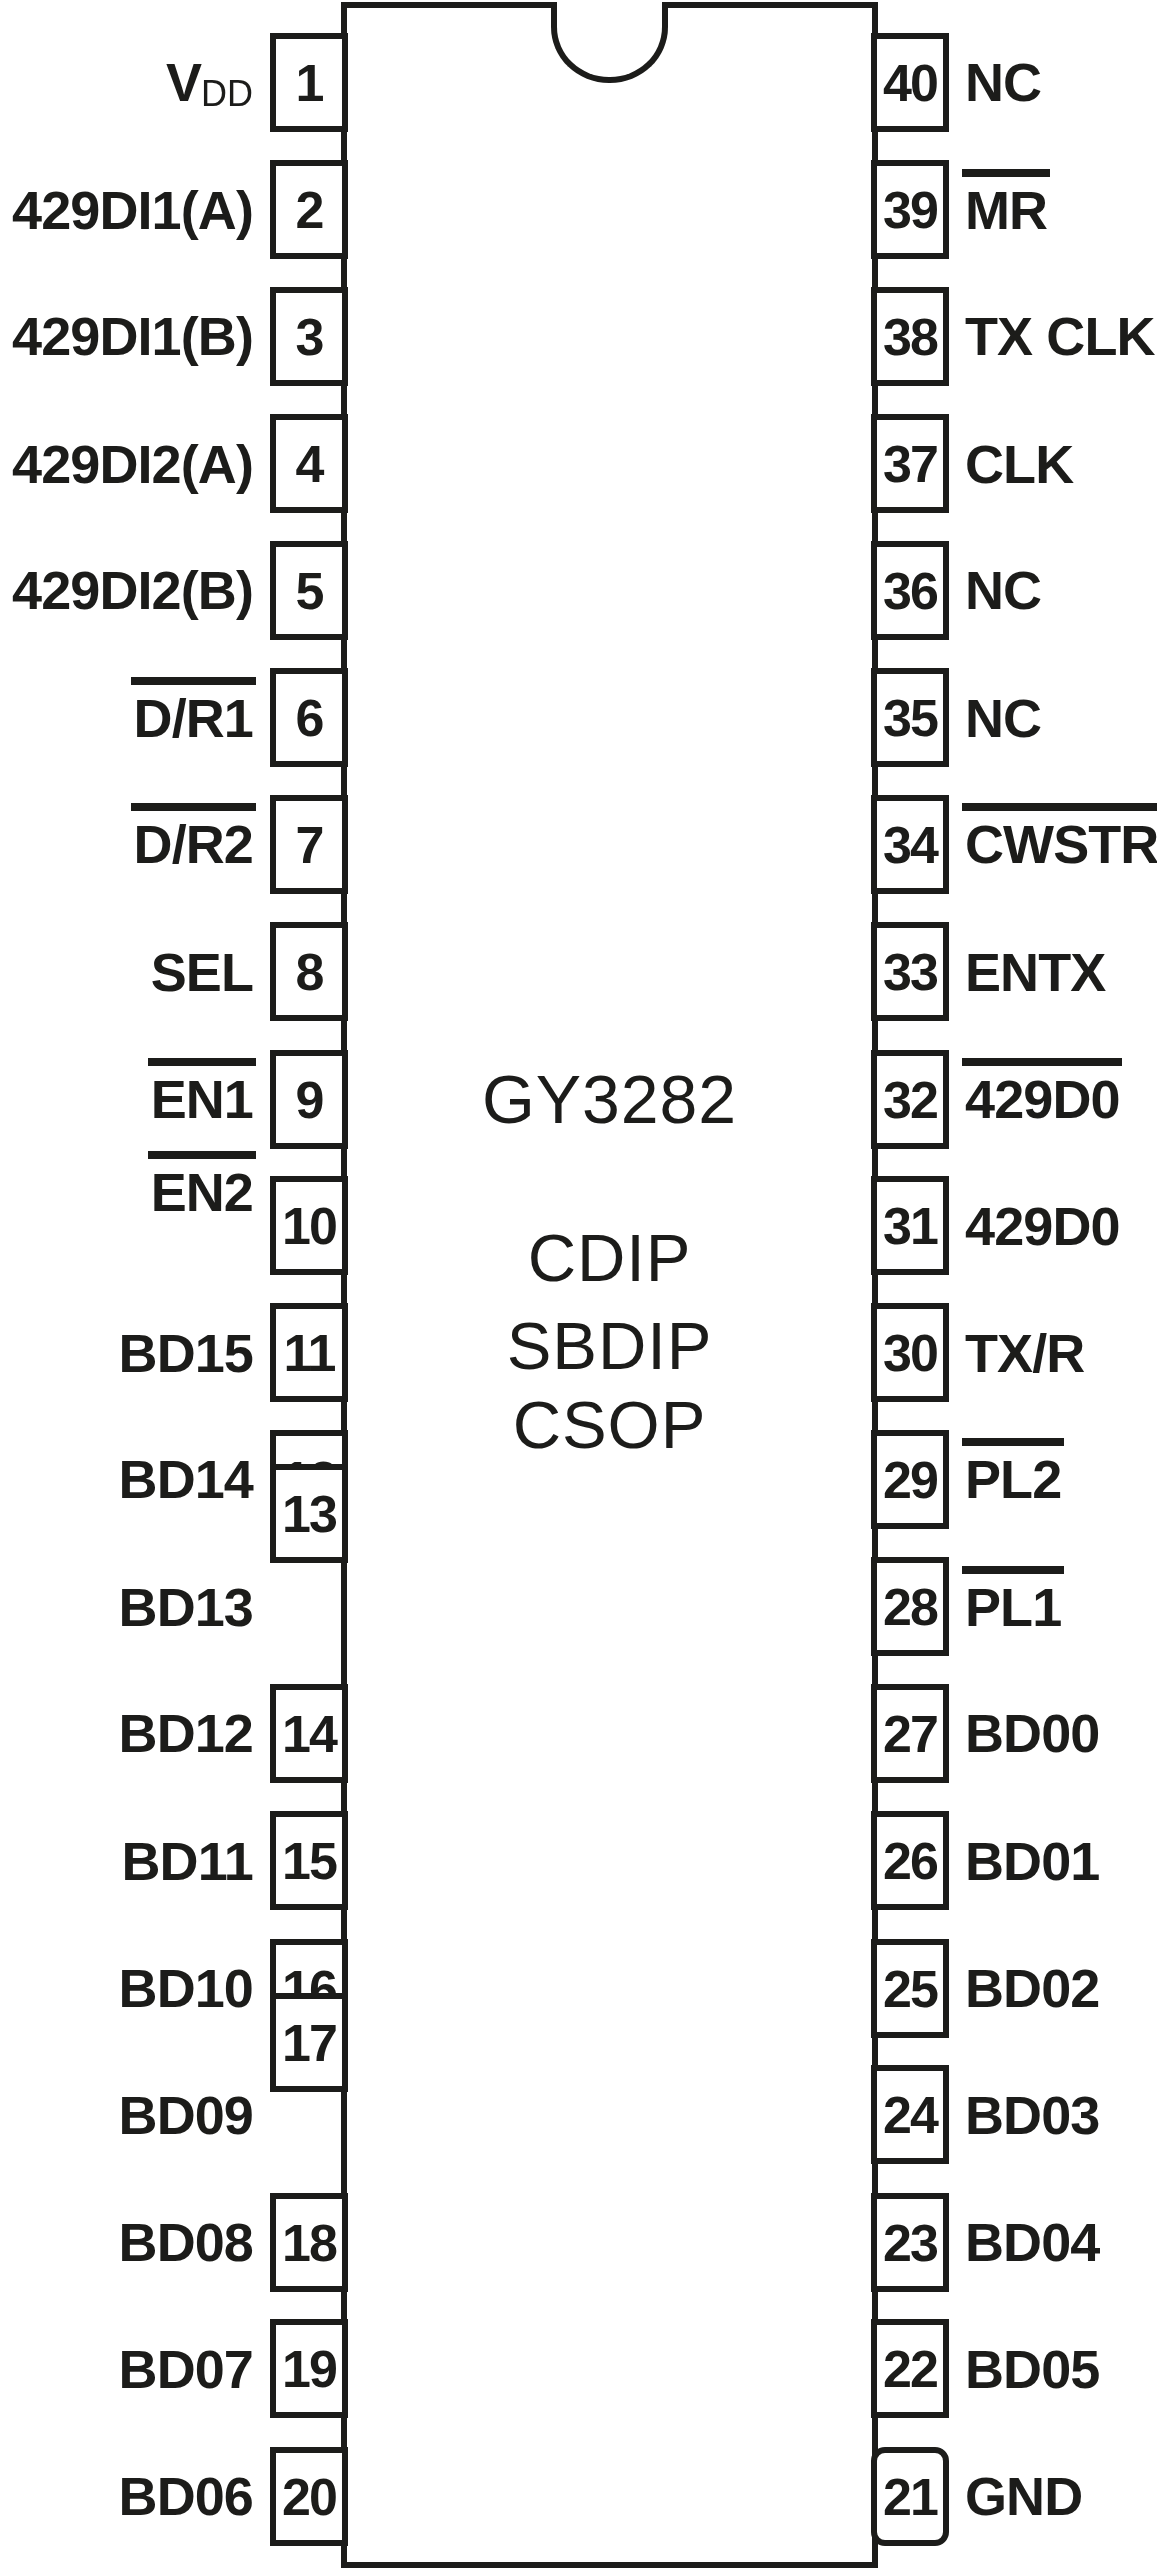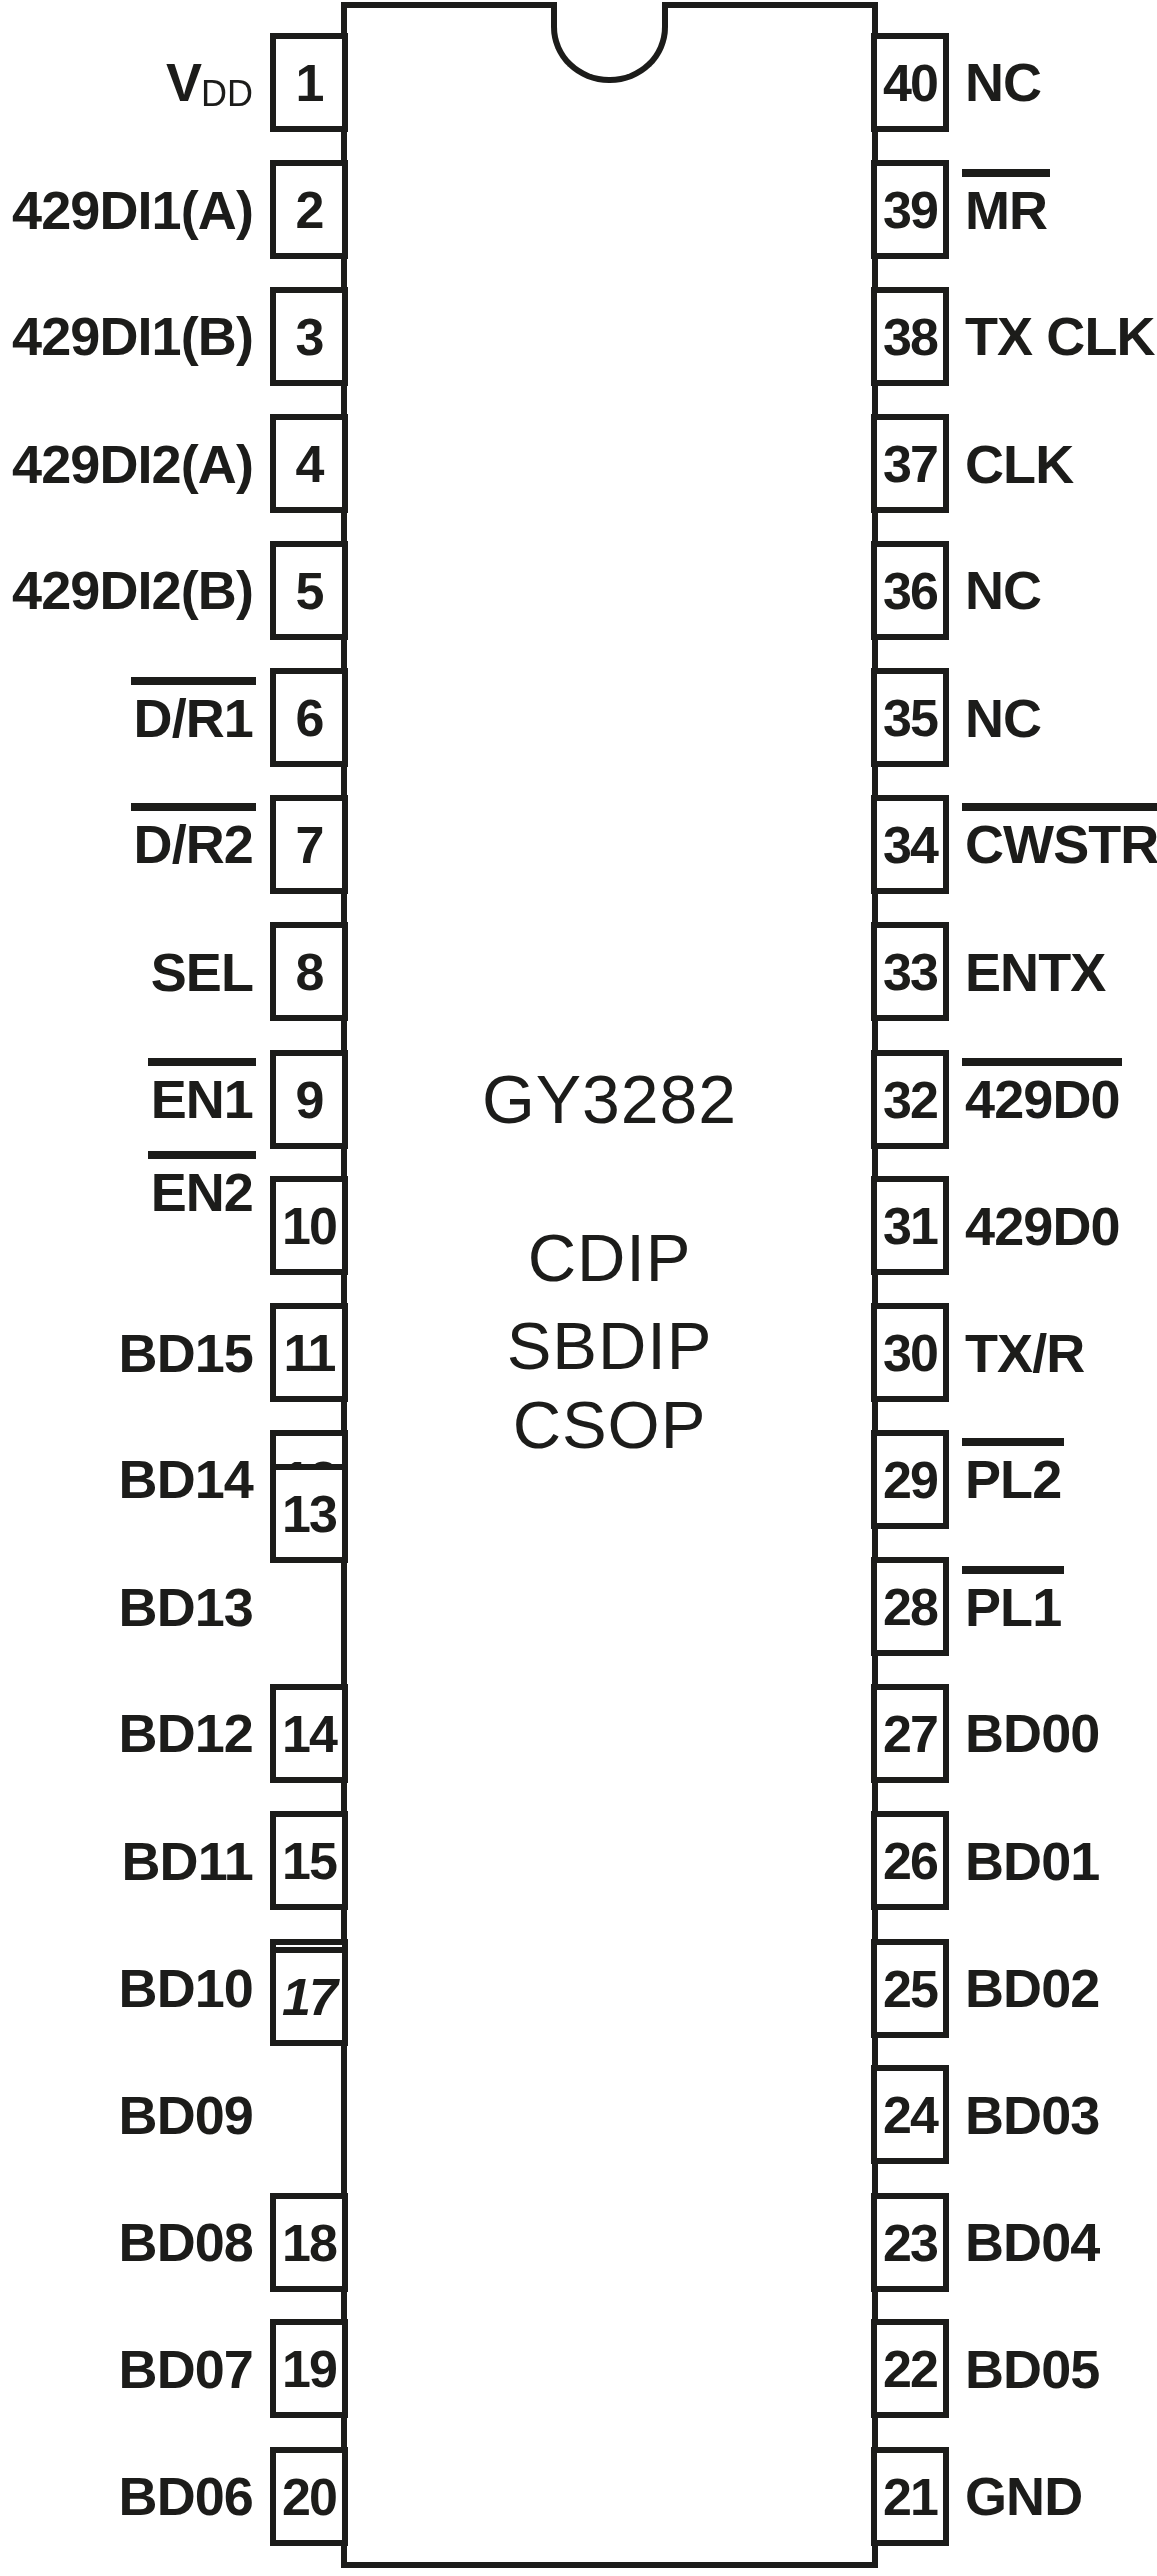--- a/index.html
+++ b/index.html
@@ -123,21 +123,21 @@
     </div>
     <div class="pin-label left" style="top: 1706px;"><span>BD12</span></div>
     <div class="pin-box left" style="top: 1811px;">
       <span class="pin-number">15</span>
     </div>
     <div class="pin-label left" style="top: 1834px;"><span>BD11</span></div>
     <div class="pin-box left" style="top: 1939px;">
       <span class="pin-number">16</span>
     </div>
     <div class="pin-label left" style="top: 1961px;"><span>BD10</span></div>
-    <div class="pin-box left" style="top: 1947px; font-style: italic;">
+    <div class="pin-box left" style="top: 1993px;">
       <span class="pin-number">17</span>
     </div>
     <div class="pin-label left" style="top: 2088px;"><span>BD09</span></div>
     <div class="pin-box left" style="top: 2193px;">
       <span class="pin-number">18</span>
     </div>
     <div class="pin-label left" style="top: 2215px;"><span>BD08</span></div>
     <div class="pin-box left" style="top: 2319px;">
       <span class="pin-number">19</span>
     </div>
@@ -215,18 +215,18 @@
     </div>
     <div class="pin-label right" style="top: 2088px;"><span>BD03</span></div>
     <div class="pin-box right" style="top: 2193px;">
       <span class="pin-number">23</span>
     </div>
     <div class="pin-label right" style="top: 2215px;"><span>BD04</span></div>
     <div class="pin-box right" style="top: 2319px;">
       <span class="pin-number">22</span>
     </div>
     <div class="pin-label right" style="top: 2342px;"><span>BD05</span></div>
-    <div class="pin-box right" style="top: 2447px;">
+    <div class="pin-box right" style="top: 2447px; border-radius: 14px;">
       <span class="pin-number">21</span>
     </div>
     <div class="pin-label right" style="top: 2469px;"><span>GND</span></div>
   </div>
 
 
 </body></html>

